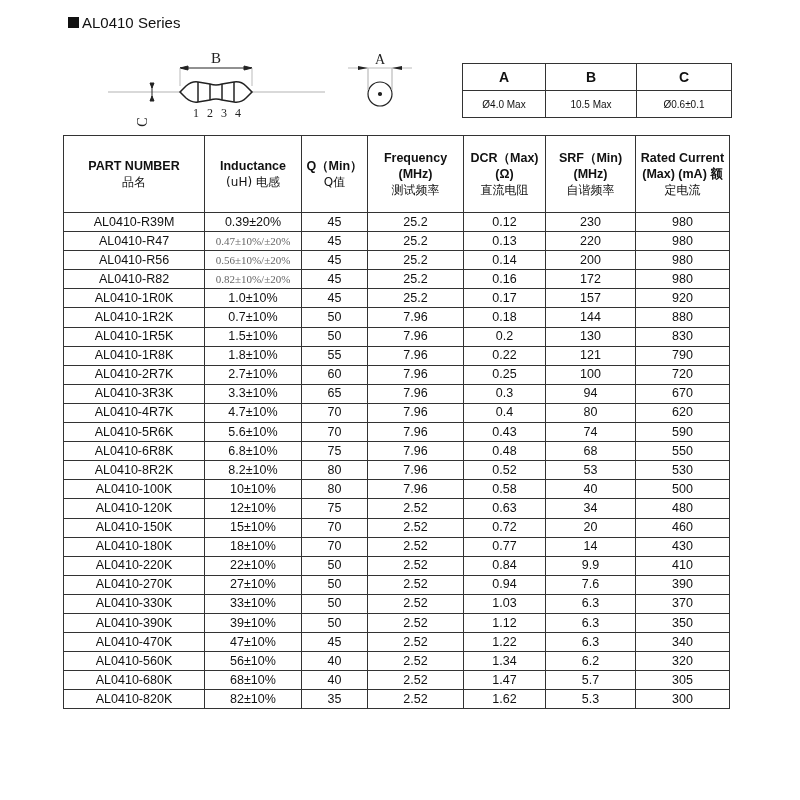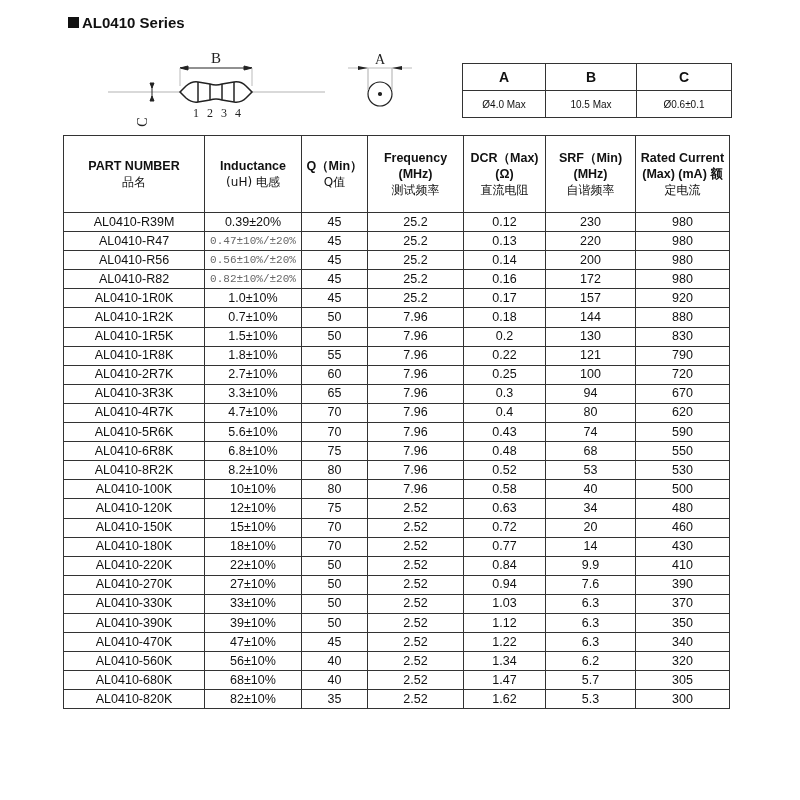--- a/index.html
+++ b/index.html
@@ -1,29 +1,29 @@
 <!DOCTYPE html>
 <html><head>
 <meta charset="utf-8">
 <style>
   html, body { margin: 0; padding: 0; background: #ffffff; }
   body { width: 800px; height: 800px; overflow: hidden; position: relative; font-family: "Liberation Sans", sans-serif; color: #111; }
-  .title { position: absolute; left: 68px; top: 14px; font-size: 15px; font-weight: bold; display: flex; align-items: center; }
+  .title { position: absolute; left: 68px; top: 14px; font-size: 15px; font-weight: normal; display: flex; align-items: center; }
   .title .sq { display: inline-block; width: 11px; height: 11px; background: #111; margin-right: 3px; }
   .diagram { position: absolute; left: 100px; top: 40px; width: 320px; height: 95px; }
   .dim-table { position: absolute; left: 462px; top: 63px; border-collapse: collapse; }
   .dim-table td, .dim-table th { border: 1.5px solid #333; text-align: center; font-size: 10px; height: 26px; padding: 0; }
   .dim-table th { font-size: 14px; font-weight: bold; }
   .dim-table .c1 { width: 82px; } .dim-table .c2 { width: 90px; } .dim-table .c3 { width: 94px; }
   .spec-table { position: absolute; left: 63px; top: 135px; border-collapse: collapse; table-layout: fixed; }
   .spec-table th, .spec-table td { border: 1.5px solid #333; text-align: center; padding: 0; }
   .spec-table th { font-size: 12.5px; font-weight: bold; height: 76px; line-height: 16px; }
   .spec-table th .cn { font-weight: normal; font-family: "DejaVu Sans", sans-serif; font-size: 12px; }
   .spec-table td { font-size: 12.5px; height: 18.1px; line-height: 17px; }
-  .spec-table td.serif { font-family: Liberation Mono, monospace; font-size: 11px; color: #666; }
+  .spec-table td.serif { font-family: Liberation Serif, serif; font-size: 11px; color: #666; }
   .w1 { width: 141px; } .w2 { width: 97px; } .w3 { width: 66px; } .w4 { width: 96px; } .w5 { width: 82px; } .w6 { width: 90px; } .w7 { width: 94px; }
 </style>
 </head>
 <body>
 
 <div class="title">
   <span class="sq"></span>
   <span>AL0410 Series</span>
 </div>
 

